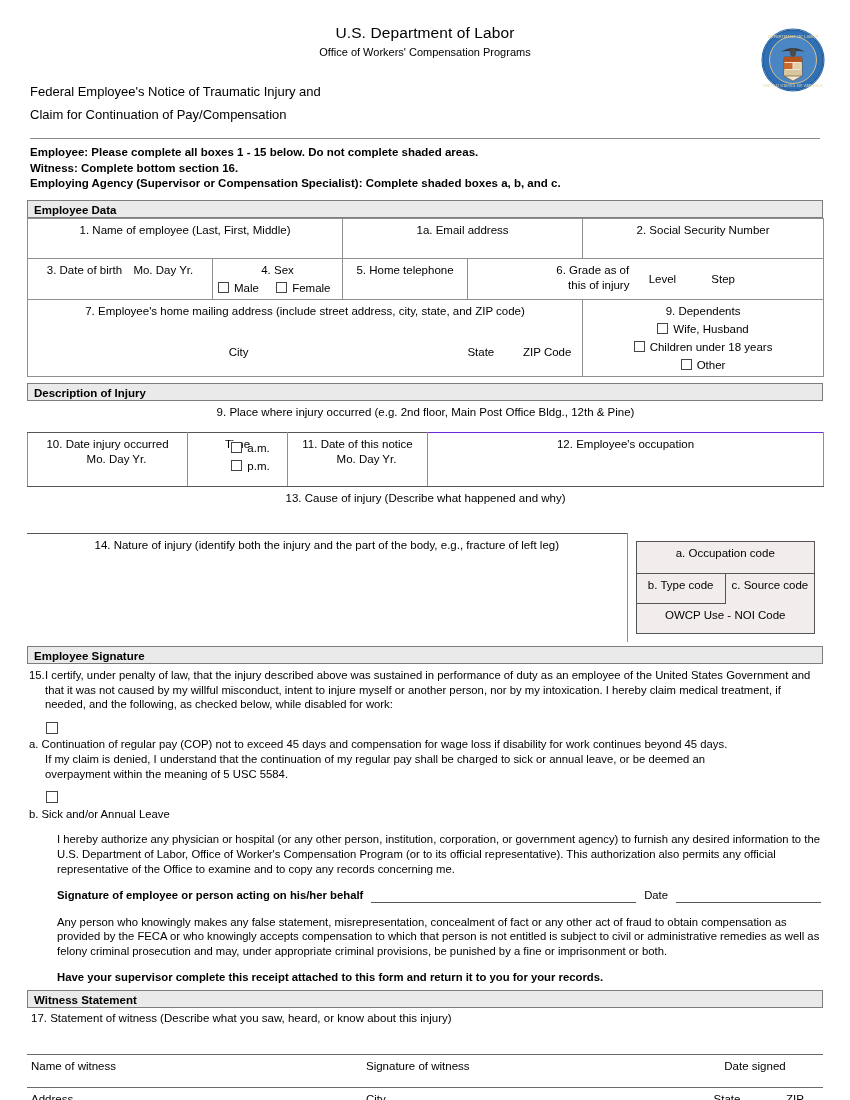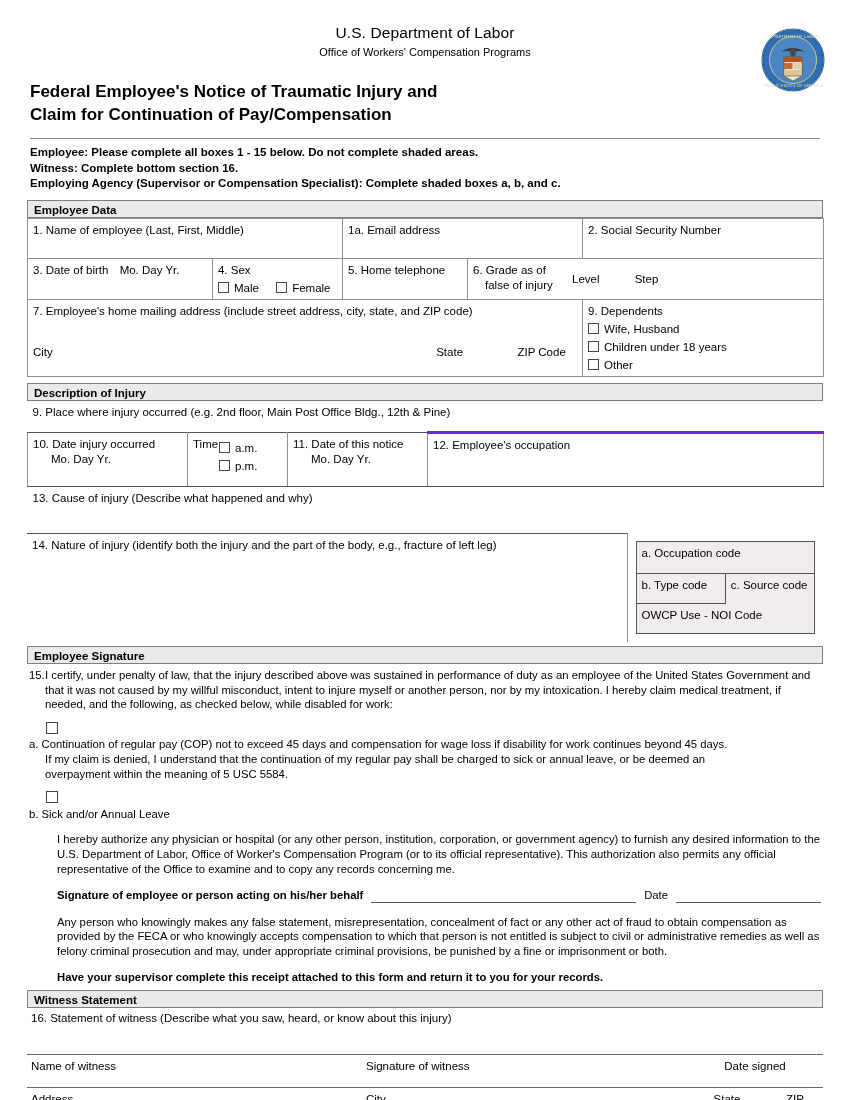--- a/index.html
+++ b/index.html
@@ -23,23 +23,23 @@
   .agency-name { font-size: 15.5px; letter-spacing: .1px; }
   .agency-sub  { font-size: 11px; margin-top: 4px; }
 
   .seal {
     position: absolute; top: 27px; left: 760px;
     width: 66px; height: 66px;
   }
 
   .form-title {
     margin: 22px 0 0 30px;
-    font-size: 17px;
+    font-size: 13px;
     line-height: 23px;
-    font-weight: bold;
+    font-weight: normal;
   }
 
   .rule {
     margin: 12px 30px 0 30px;
     border-top: 1px solid #8a8a8a;
   }
 
   .instructions {
     margin: 6px 30px 0 30px;
     font-size: 11.5px;
@@ -54,21 +54,21 @@
     background: #eaeaea;
     border: 1px solid #7d7d7d;
     font-weight: bold;
     font-size: 11.5px;
     padding: 3px 0 3px 6px;
     box-sizing: border-box;
     height: 18px;
     line-height: 12px;
   }
 
-  .grid { border-collapse: collapse; width: 100%; table-layout: fixed; }
+  .grid { border-collapse: collapse; width: 100%; table-layout: fixed; text-align: center; }
   .grid td {
     border: 1px solid #8f8f8f;
     vertical-align: top;
     padding: 4px 5px 3px 5px;
     font-size: 11.5px;
     line-height: 15px;
   }
   .nb-t { border-top: none !important; }
   .nb-b { border-bottom: none !important; }
   .nb-l { border-left: none !important; }
@@ -217,21 +217,21 @@
               <span class="cb"></span><span>Female</span>
             </span>
           </span>
         </td>
         <td>
           <span class="cell-label">5. Home telephone</span>
         </td>
         <td colspan="3">
           <span style="display:inline-block;vertical-align:top;">
             <span class="cell-label">6. Grade as of</span>
-            <span class="cell-label" style="padding-left:12px">false of injury</span>
+            <span class="cell-label" style="padding-left:12px">this of injury</span>
           </span>
           <span style="display:inline-block;padding:9px 0 0 16px">Level</span>
           <span style="display:inline-block;padding:9px 0 0 32px">Step</span>
         </td>
       </tr>
 
       <tr style="height:32px">
         <td colspan="5" class="nb-b">
           <span class="cell-label">7. Employee's home mailing address (include street address, city, state, and ZIP code)</span>
         </td>
@@ -289,21 +289,21 @@
             </span>
             <span class="cb-line">
               <span class="cb"></span><span>p.m.</span>
             </span>
           </span>
         </td>
         <td class="thick-b" style="border-top:1px solid #555">
           <span class="cell-label">11. Date of this notice</span>
           <span class="indent">Mo.  Day  Yr.</span>
         </td>
-        <td class="thick-b" style="border-top:3px solid #6d28d9">
+        <td class="thick-b" style="border-top:1px solid #6d28d9">
           <span class="cell-label">12. Employee's occupation</span>
         </td>
       </tr>
       <tr style="height:46px">
         <td colspan="4" class="nb-l nb-r nb-b">
           <span class="cell-label">13. Cause of injury (Describe what happened and why)</span>
         </td>
       </tr>
     </tbody>
       </table>
@@ -381,21 +381,21 @@
     </div>
 
     <div class="fraud-para">Any person who knowingly makes any false statement, misrepresentation, concealment of fact or any other act of fraud to obtain compensation as provided by the FECA or who knowingly accepts compensation to which that person is not entitled is subject to civil or administrative remedies as well as felony criminal prosecution and may, under appropriate criminal provisions, be punished by a fine or imprisonment or both.</div>
     <div class="receipt-line">Have your supervisor complete this receipt attached to this form and return it to you for your records.</div>
   </div>
 
   <div class="form-area" style="margin-top:0">
     <div class="section-bar">Witness Statement</div>
 
     <div class="wit-note">
-      <span>16. Statement of witness (Describe what you saw, heard, or know about this injury)</span>
+      <span>17. Statement of witness (Describe what you saw, heard, or know about this injury)</span>
     </div>
 
     <table class="wit-table">
       <colgroup>
           <col style="width:335px">
           <col style="width:325px">
           <col style="width:80px">
           <col style="width:56px">
         </colgroup>
       <tbody>

